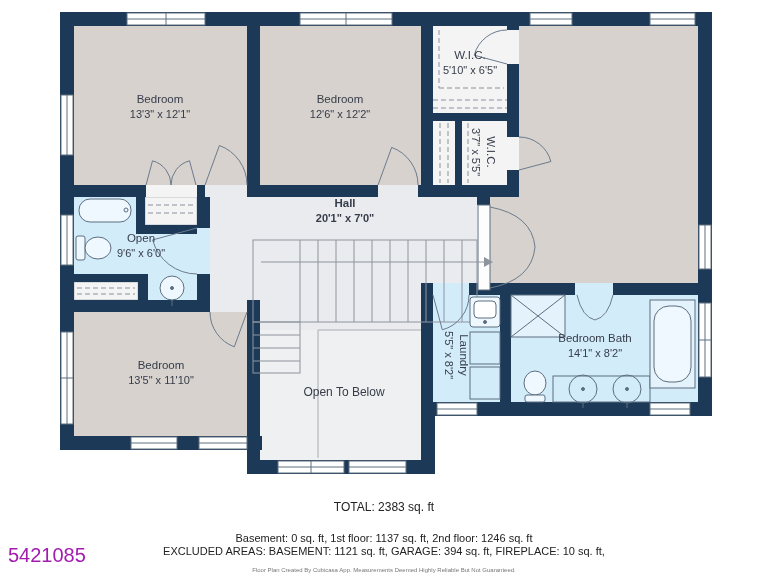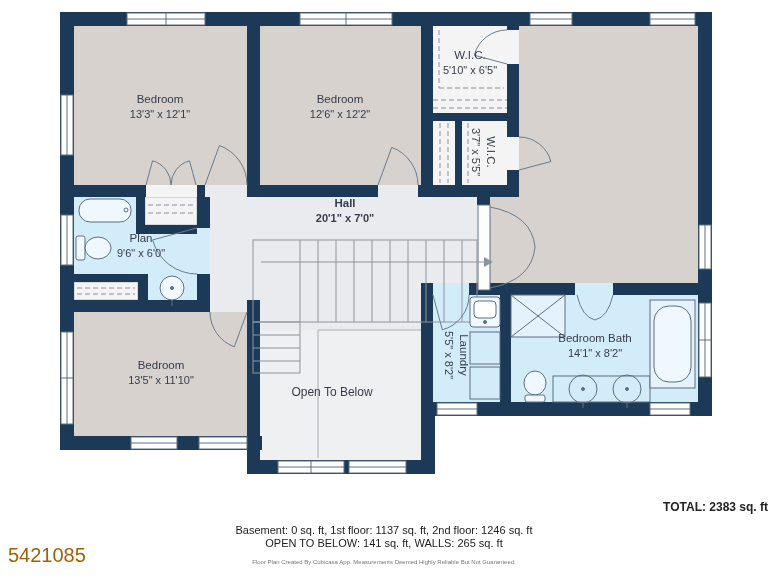--- a/index.html
+++ b/index.html
@@ -4,24 +4,24 @@
 <style>
   html,body{margin:0;padding:0;background:#fff;}
   .stage{position:relative;width:768px;height:576px;background:#fff;overflow:hidden;
          font-family:"Liberation Sans",sans-serif;}
   .stage svg{position:absolute;left:0;top:0;}
   .lbl{position:absolute;transform:translate(-50%,-50%);text-align:center;
        color:#363c49;font-size:11px;line-height:1.4;white-space:nowrap;}
   .lbl .nm{font-size:11.5px;}
   .lbl.vert{transform:translate(-50%,-50%) rotate(90deg);}
   .footer{position:absolute;left:0;top:500px;width:768px;text-align:center;color:#222;}
-  .footer .total{font-size:12px;font-weight:bold;margin-bottom:10px;text-align:right;}
+  .footer .total{font-size:12px;font-weight:normal;margin-bottom:18px;}
   .footer .ln{font-size:11px;line-height:1.22;}
   .footer .disc{font-size:6px;color:#777;margin-top:8px;}
-  .mls{position:absolute;left:8px;top:544px;font-size:20px;color:#a16207;}
+  .mls{position:absolute;left:8px;top:544px;font-size:20px;color:#a21caf;}
 </style>
 </head>
 <body>
 
 <div class="stage">
 
 <svg width="768" height="576" viewBox="0 0 768 576">
 
   <g>
     <rect x="74" y="26" width="173" height="159" fill="#d7d2ce"></rect>
@@ -233,41 +233,41 @@
 </div>
 <div class="lbl vert" style="left:483px;top:152px;">
   <div class="nm">W.I.C.</div>
   <div>3'7" x 5'5"</div>
 </div>
 <div class="lbl" style="left:345px;top:211px;font-weight:bold;">
   <div class="nm">Hall</div>
   <div>20'1" x 7'0"</div>
 </div>
 <div class="lbl" style="left:141px;top:246px;">
-  <div class="nm">Plan</div>
+  <div class="nm">Open</div>
   <div>9'6" x 6'0"</div>
 </div>
 <div class="lbl" style="left:161px;top:373px;">
   <div class="nm">Bedroom</div>
   <div>13'5" x 11'10"</div>
 </div>
-<div class="lbl" style="left:332px;top:392px;font-size:12px;">
+<div class="lbl" style="left:344px;top:392px;font-size:12px;">
   <div>Open To Below</div>
 </div>
 <div class="lbl vert" style="left:456px;top:355px;">
   <div class="nm">Laundry</div>
   <div>5'5" x 8'2"</div>
 </div>
 <div class="lbl" style="left:595px;top:346px;">
   <div class="nm">Bedroom Bath</div>
   <div>14'1" x 8'2"</div>
 </div>
 
 <div class="footer">
   <div class="total">TOTAL: 2383 sq. ft</div>
   <div class="ln">Basement: 0 sq. ft, 1st floor: 1137 sq. ft, 2nd floor: 1246 sq. ft</div>
-  <div class="ln">OPEN TO BELOW: 141 sq. ft, WALLS: 265 sq. ft</div>
+  <div class="ln">EXCLUDED AREAS: BASEMENT: 1121 sq. ft, GARAGE: 394 sq. ft, FIREPLACE: 10 sq. ft,</div>
   <div class="disc">Floor Plan Created By Cubicasa App. Measurements Deemed Highly Reliable But Not Guaranteed.</div>
 </div>
 
 <div class="mls">5421085</div>
 
 </div>
 
 </body></html>

